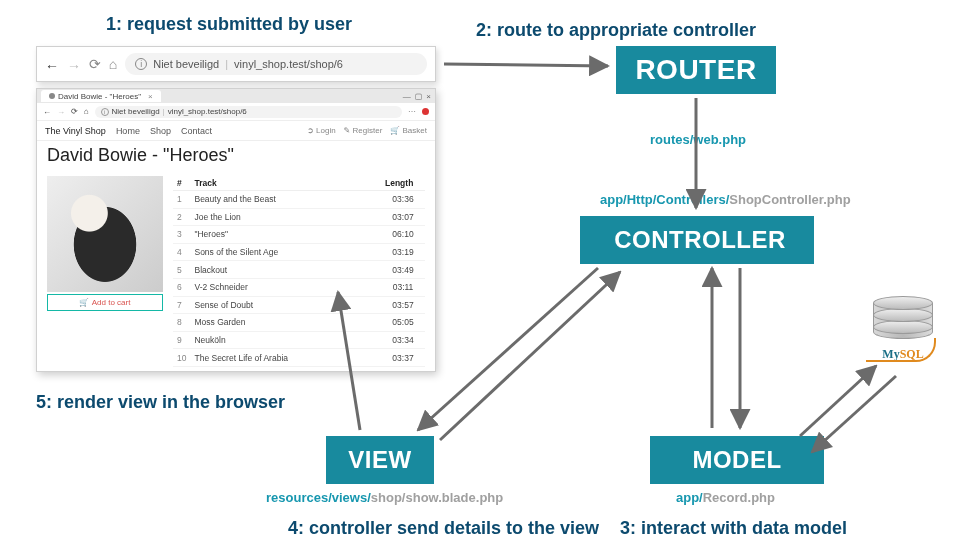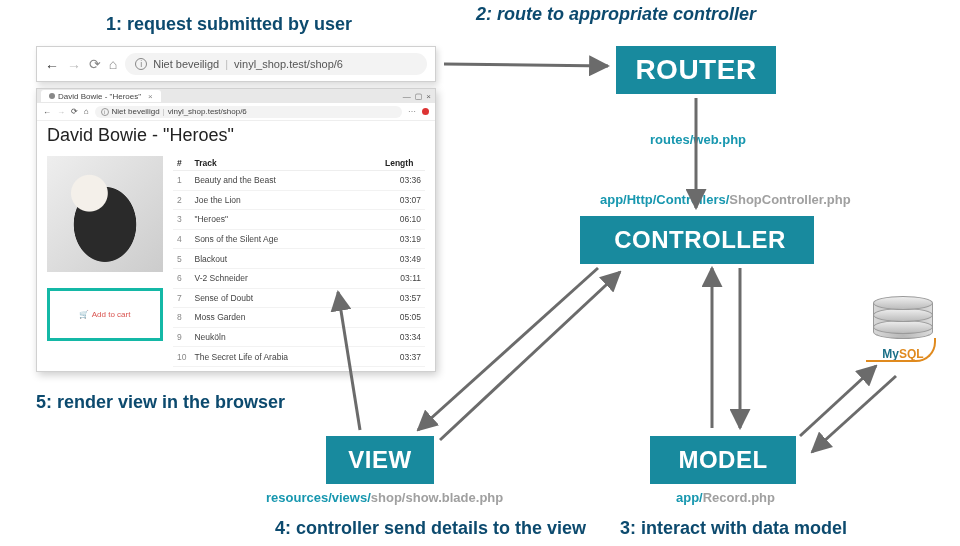--- a/index.html
+++ b/index.html
@@ -27,61 +27,61 @@
   .browser .navbar { height: 20px; display: flex; align-items: center; padding: 0 8px; gap: 10px; font-size: 9px; color: #555; border-bottom: 1px solid #eee; }
   .browser .navbar .brand { color: #222; }
   .browser .navbar .navr { margin-left: auto; display: flex; gap: 8px; font-size: 8px; color: #888; }
 
   .browser .content { flex: 1; display: flex; padding: 6px 10px 4px 10px; gap: 10px; overflow: hidden; }
   .browser .leftcol { width: 116px; display: flex; flex-direction: column; }
   .browser h1 { font-size: 18px; font-weight: 400; color: #222; grid-column: 1/-1; margin-bottom: 4px; }
   .browser .pagehead { padding: 0 0 2px 0; }
   .cover { width: 116px; height: 116px; background: linear-gradient(135deg,#eee,#ccc); position: relative; overflow: hidden; }
   .cover::after { content: ""; position: absolute; inset: 6px; background: radial-gradient(circle at 35% 30%, #f4f0ea 0 18%, transparent 19%), radial-gradient(ellipse at 50% 60%, #2a2a2a 0 42%, transparent 43%); }
-  .addcart { margin-top: 16px; border: 3px solid #14b8a6; color: #d9534f; text-align: center; font-size: 8px; padding: 19px 0; background: #fff; }
+  .addcart { margin-top: 2px; border: 1px solid #14b8a6; color: #d9534f; text-align: center; font-size: 8px; padding: 3px 0; background: #fff; }
   .meta { margin-top: 6px; font-size: 8px; color: #555; line-height: 1.5; }
 
   .tracktbl { flex: 1; font-size: 8.5px; border-collapse: collapse; }
   .tracktbl th { text-align: left; font-weight: 700; color: #222; padding: 2px 4px; border-bottom: 1px solid #eee; }
   .tracktbl td { padding: 2.8px 4px; border-bottom: 1px solid #f2f2f2; color: #444; }
   .tracktbl td.num { color: #888; width: 14px; }
-  .tracktbl td.len { text-align: right; width: 44px; margin-left: 24px; }
+  .tracktbl td.len { text-align: center; width: 44px; margin-left: 24px; }
 
   
   .box { position: absolute; background: #188a9e; color: #fff; font-weight: 800; display: flex; align-items: center; justify-content: center; letter-spacing: .5px; }
   .box.router { left: 616px; top: 46px; width: 160px; height: 48px; font-size: 28px; }
   .box.controller { left: 580px; top: 216px; width: 234px; height: 48px; font-size: 24px; padding-left: 6px; }
   .box.view { left: 326px; top: 436px; width: 108px; height: 48px; font-size: 24px; }
-  .box.model { left: 650px; top: 436px; width: 146px; height: 48px; font-size: 24px; }
+  .box.model { left: 650px; top: 436px; width: 174px; height: 48px; font-size: 24px; }
 
   .path { position: absolute; font-size: 13px; font-weight: 700; }
   .path .teal { color: #1797af; }
   .path .grey { color: #a0a0a0; }
 
   
-  .db { position: absolute; left: 870px; top: 296px; width: 66px; height: 64px; }
+  .db { position: absolute; left: 870px; top: 296px; width: 66px; height: 64px; font-family: Liberation Serif, serif; }
   .cyl { position: relative; width: 60px; height: 48px; margin: 0 auto; }
   .cyl .disk { position: absolute; left: 0; width: 60px; height: 14px; border-radius: 50%; background: linear-gradient(#eee,#bcbcbc); border: 1px solid #9a9a9a; }
   .cyl .body { position: absolute; top: 7px; left: 0; width: 60px; height: 36px; background: linear-gradient(90deg,#d8d8d8,#b8b8b8,#dcdcdc); border-left: 1px solid #9a9a9a; border-right: 1px solid #9a9a9a; border-bottom: 1px solid #9a9a9a; border-radius: 0 0 30px 30px / 0 0 7px 7px; }
   .cyl .disk.d2 { top: 12px; }
   .cyl .disk.d3 { top: 24px; }
   .dbname { text-align: center; font-weight: 800; font-size: 12px; margin-top: 3px; }
   .dbname .m { color: #1a6f87; }
   .dbname .s { color: #e08a1e; }
   .tail { position: absolute; width: 70px; height: 24px; left: -4px; top: 42px; border: 2px solid #e08a1e; border-top: none; border-left: none; border-radius: 0 0 20px 0; }
 
   svg.arrows { position: absolute; inset: 0; width: 960px; height: 546px; pointer-events: none; }
 </style>
 </head>
 <body>
 
 <div class="step-label" style="left:106px; top:14px;">1: request submitted by user</div>
-<div class="step-label" style="left:476px; top:4px;font-style:italic;">2: route to appropriate controller</div>
+<div class="step-label" style="left:476px; top:20px;">2: route to appropriate controller</div>
 <div class="step-label" style="left:36px; top:392px;">5: render view in the browser</div>
-<div class="step-label" style="left:275px; top:518px;">4: controller send details to the view</div>
+<div class="step-label" style="left:288px; top:518px;">4: controller send details to the view</div>
 <div class="step-label" style="left:620px; top:518px;">3: interact with data model</div>
 
 <div class="addr-window">
   <span class="chev">←</span>
   <span class="chev" style="color:#bbb">→</span>
   <span class="reload">⟳</span>
   <span class="home">⌂</span>
   <div class="addr-url-box">
     <span class="info">i</span>
     <span>Niet beveiligd</span>
@@ -110,20 +110,31 @@
     <span>⌂</span>
     <div class="urlpill">
       <span style="border:1px solid #999;border-radius:50%;width:8px;height:8px;display:inline-flex;align-items:center;justify-content:center;font-size:6px;color:#888">i</span>
       <span>Niet beveiligd</span>
       <span style="color:#bbb">|</span>
       <span>vinyl_shop.test/shop/6</span>
     </div>
     <span style="color:#888">⋯</span>
     <span class="rdot"></span>
   </div>
+  <div class="navbar">
+    <span class="brand">The Vinyl Shop</span>
+    <span>Home</span>
+    <span>Shop</span>
+    <span>Contact</span>
+    <div class="navr">
+      <span>➲ <span>Login</span></span>
+      <span>✎ <span>Register</span></span>
+      <span>🛒 <span>Basket</span></span>
+    </div>
+  </div>
 
   <div style="padding:4px 10px 0 10px" class="pagehead">
     <h1>David Bowie - "Heroes"</h1>
   </div>
 
   <div class="content">
     <div class="leftcol">
       <div class="cover"></div>
       <div class="addcart">🛒&nbsp;<span>Add to cart</span></div>
     </div>

